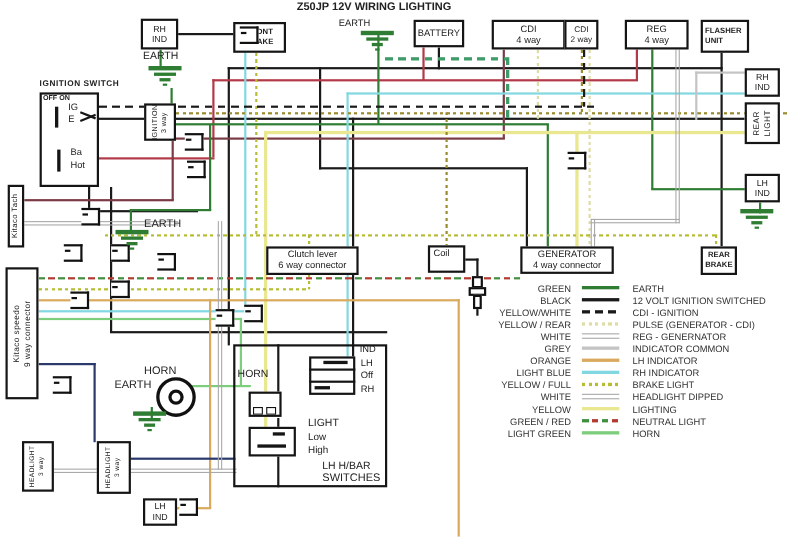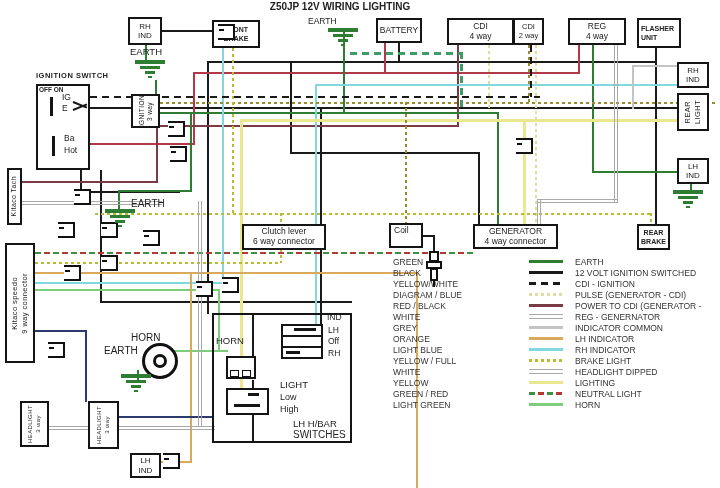--- a/index.html
+++ b/index.html
@@ -17,21 +17,21 @@
   .wire{position:absolute;z-index:1}
   .mark{position:absolute;background:#151515;z-index:7}
   .gnd{position:absolute;z-index:6;display:flex;flex-direction:column;align-items:center}
   .gnd div{background:#2e7d32;margin-bottom:2px}
   .conn{position:absolute;width:15px;height:12px;border:2px solid #111;border-left:none;
         background:#fff;z-index:5}
   .conn:after{content:"";position:absolute;left:1px;top:3px;width:5px;height:2px;background:#111}
   .circ{position:absolute;border:3px solid #111;border-radius:50%;background:#fff;z-index:4}
   #legend{position:absolute;left:393px;top:256px;z-index:6}
   .lgrow{display:flex;align-items:center;height:11px;font-size:8.5px}
-  .lgname{width:126px;color:#333}
+  .lgname{width:126px;text-align:right;color:#333}
   .lgsample{width:34px;margin:0 12px 0 10px;flex:none}
   .lgdesc{white-space:nowrap;color:#333}
   #title{position:absolute;left:210px;top:1px;width:260px;text-align:center;font-size:10px;
          font-weight:bold;z-index:6}
   .plug{position:absolute;border:2px solid #111;background:#fff;z-index:5;box-sizing:border-box}
 </style>
 </head>
 <body>
 
 <div id="title">Z50JP 12V WIRING LIGHTING</div>
@@ -262,28 +262,23 @@
       <span class="lgname">BLACK</span>
       <div class="lgsample" style="height: 3px; box-sizing: border-box; background: rgb(26, 26, 26);"></div>
       <span class="lgdesc">12 VOLT IGNITION SWITCHED</span>
     </div>
     <div class="lgrow">
       <span class="lgname">YELLOW/WHITE</span>
       <div class="lgsample" style="height: 3px; box-sizing: border-box; background: repeating-linear-gradient(90deg, rgb(26, 26, 26) 0px, rgb(26, 26, 26) 7px, transparent 7px, transparent 12px);"></div>
       <span class="lgdesc">CDI - IGNITION</span>
     </div>
     <div class="lgrow">
-      <span class="lgname">DIAGRAM / BLUE</span>
+      <span class="lgname">YELLOW / REAR</span>
       <div class="lgsample" style="height: 3px; box-sizing: border-box; background: repeating-linear-gradient(90deg, rgb(222, 221, 166) 0px, rgb(222, 221, 166) 3px, transparent 3px, transparent 6px);"></div>
       <span class="lgdesc">PULSE (GENERATOR - CDI)</span>
-    </div>
-    <div class="lgrow">
-      <span class="lgname">RED / BLACK</span>
-      <div class="lgsample" style="height: 3px; box-sizing: border-box; background: rgb(122, 59, 69);"></div>
-      <span class="lgdesc">POWER TO CDI  (GENERATOR -</span>
     </div>
     <div class="lgrow">
       <span class="lgname">WHITE</span>
       <div class="lgsample" style="height: 5px; box-sizing: border-box; background: transparent; border-top: 1px solid rgb(169, 169, 169); border-bottom: 1px solid rgb(169, 169, 169);"></div>
       <span class="lgdesc">REG - GENERNATOR</span>
     </div>
     <div class="lgrow">
       <span class="lgname">GREY</span>
       <div class="lgsample" style="height: 3px; box-sizing: border-box; background: rgb(196, 196, 196);"></div>
       <span class="lgdesc">INDICATOR COMMON</span>

